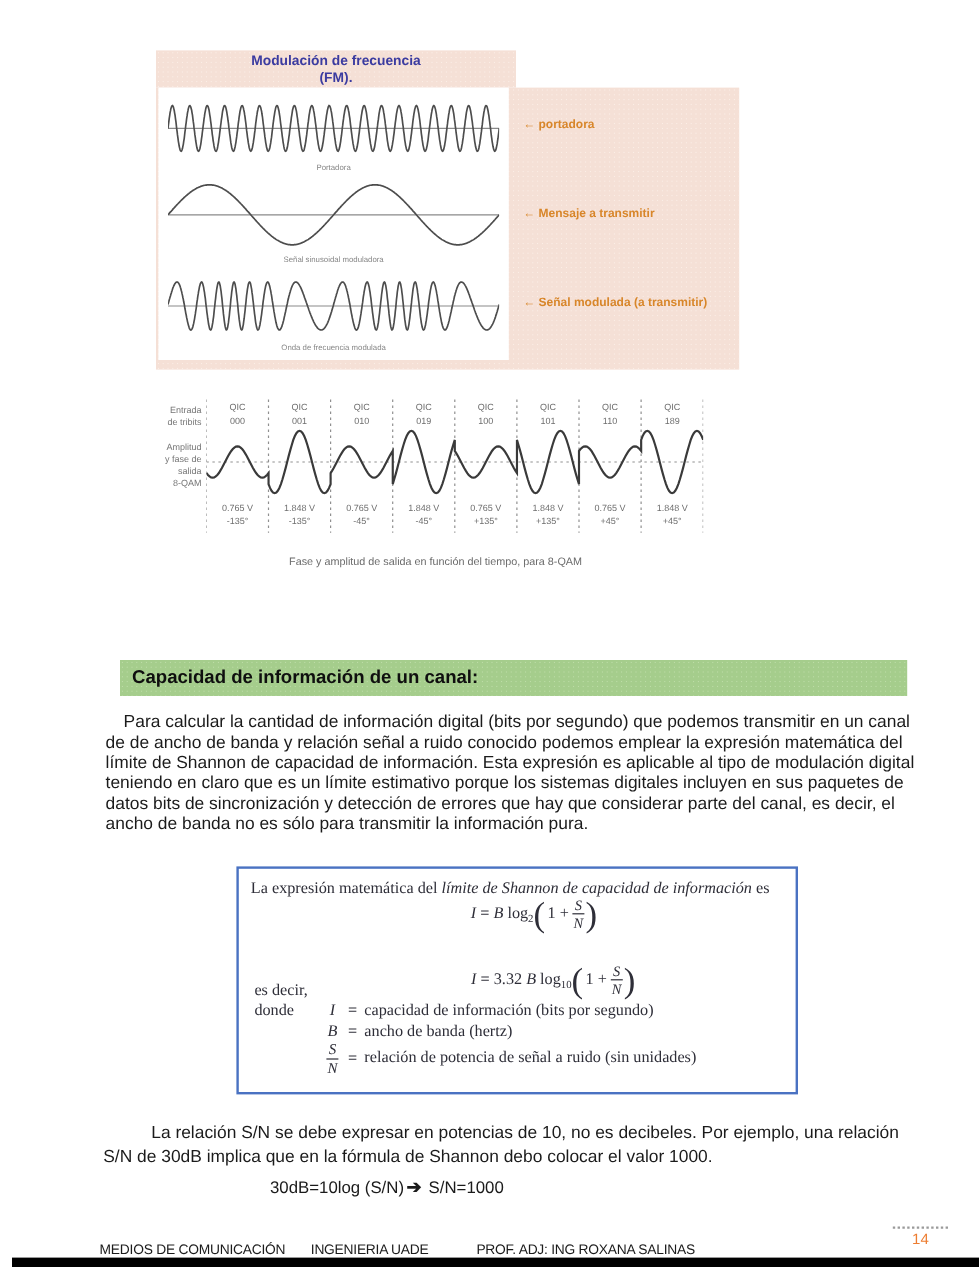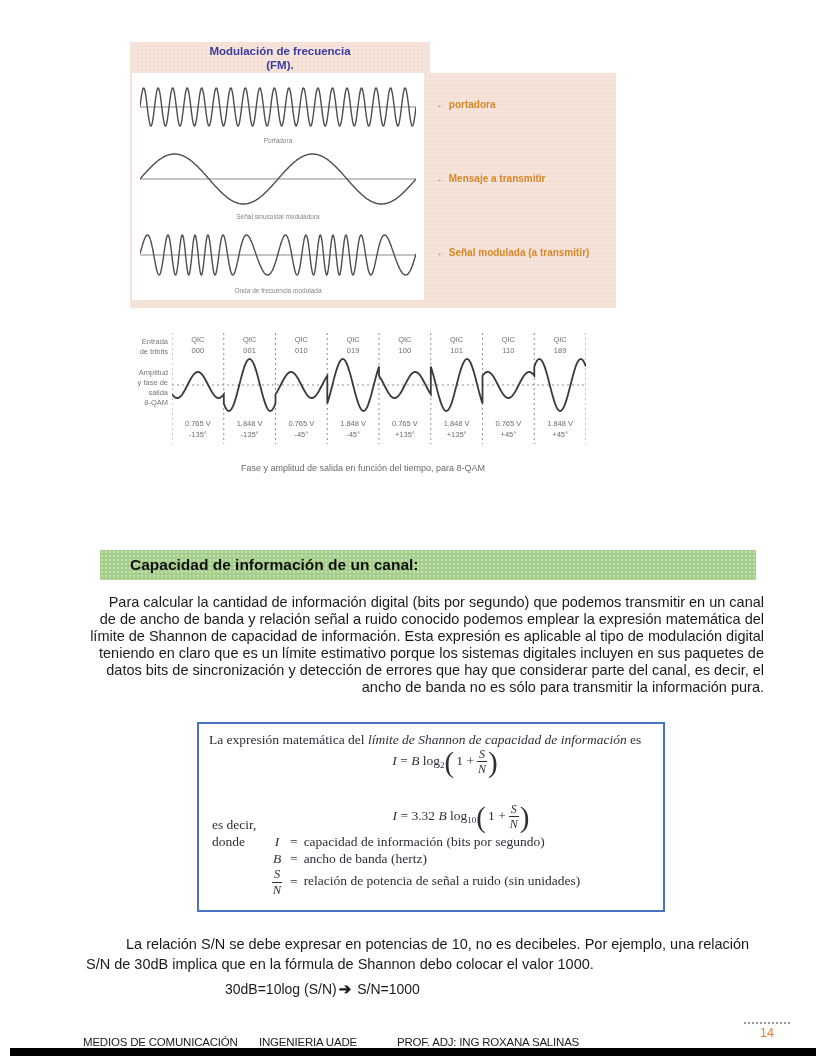--- a/index.html
+++ b/index.html
@@ -32,23 +32,23 @@
   .qam-val{bottom:4px;}
   .qam-head span,.qam-val span{display:block;}
   .qam-caption{position:absolute;left:0;top:131px;width:100%;text-align:center;
     font-size:9px;color:#6b6b6b;}
 
   
   .sec-head{position:absolute;left:100px;top:550px;width:656px;height:30px;
     background-color:#a5cd8c;
     background-image:radial-gradient(#c3e0ae 26%,rgba(0,0,0,0) 28%);background-size:4px 4px;}
   .sec-head span{display:block;padding-left:10px;line-height:30px;font-size:15.5px;
-    font-weight:bold;color:#0f0f0f;margin-left:20px;}
+    font-weight:bold;color:#0f0f0f;}
   .para1{position:absolute;left:88px;top:594px;width:676px;margin:0;font-size:14.5px;
-    line-height:17px;text-indent:15px;text-align:right;}
+    line-height:17px;text-indent:15px;}
   .para2{position:absolute;left:86px;top:934px;width:678px;margin:0;font-size:14.5px;
     line-height:20px;text-indent:40px;}
   .sn-eq{position:absolute;left:225px;top:980px;font-size:14px;}
   .sn-eq .arr{font-weight:bold;font-size:15px;margin:0 2px;}
 
   
   .sbox{position:absolute;left:197px;top:722px;width:468px;height:190px;
     border:2px solid #4a72c2;box-sizing:border-box;background:#ffffff;
     font-family:"Liberation Serif",serif;font-size:13.5px;color:#2e2e38;overflow:hidden;}
   .sbox i{font-style:italic;}

